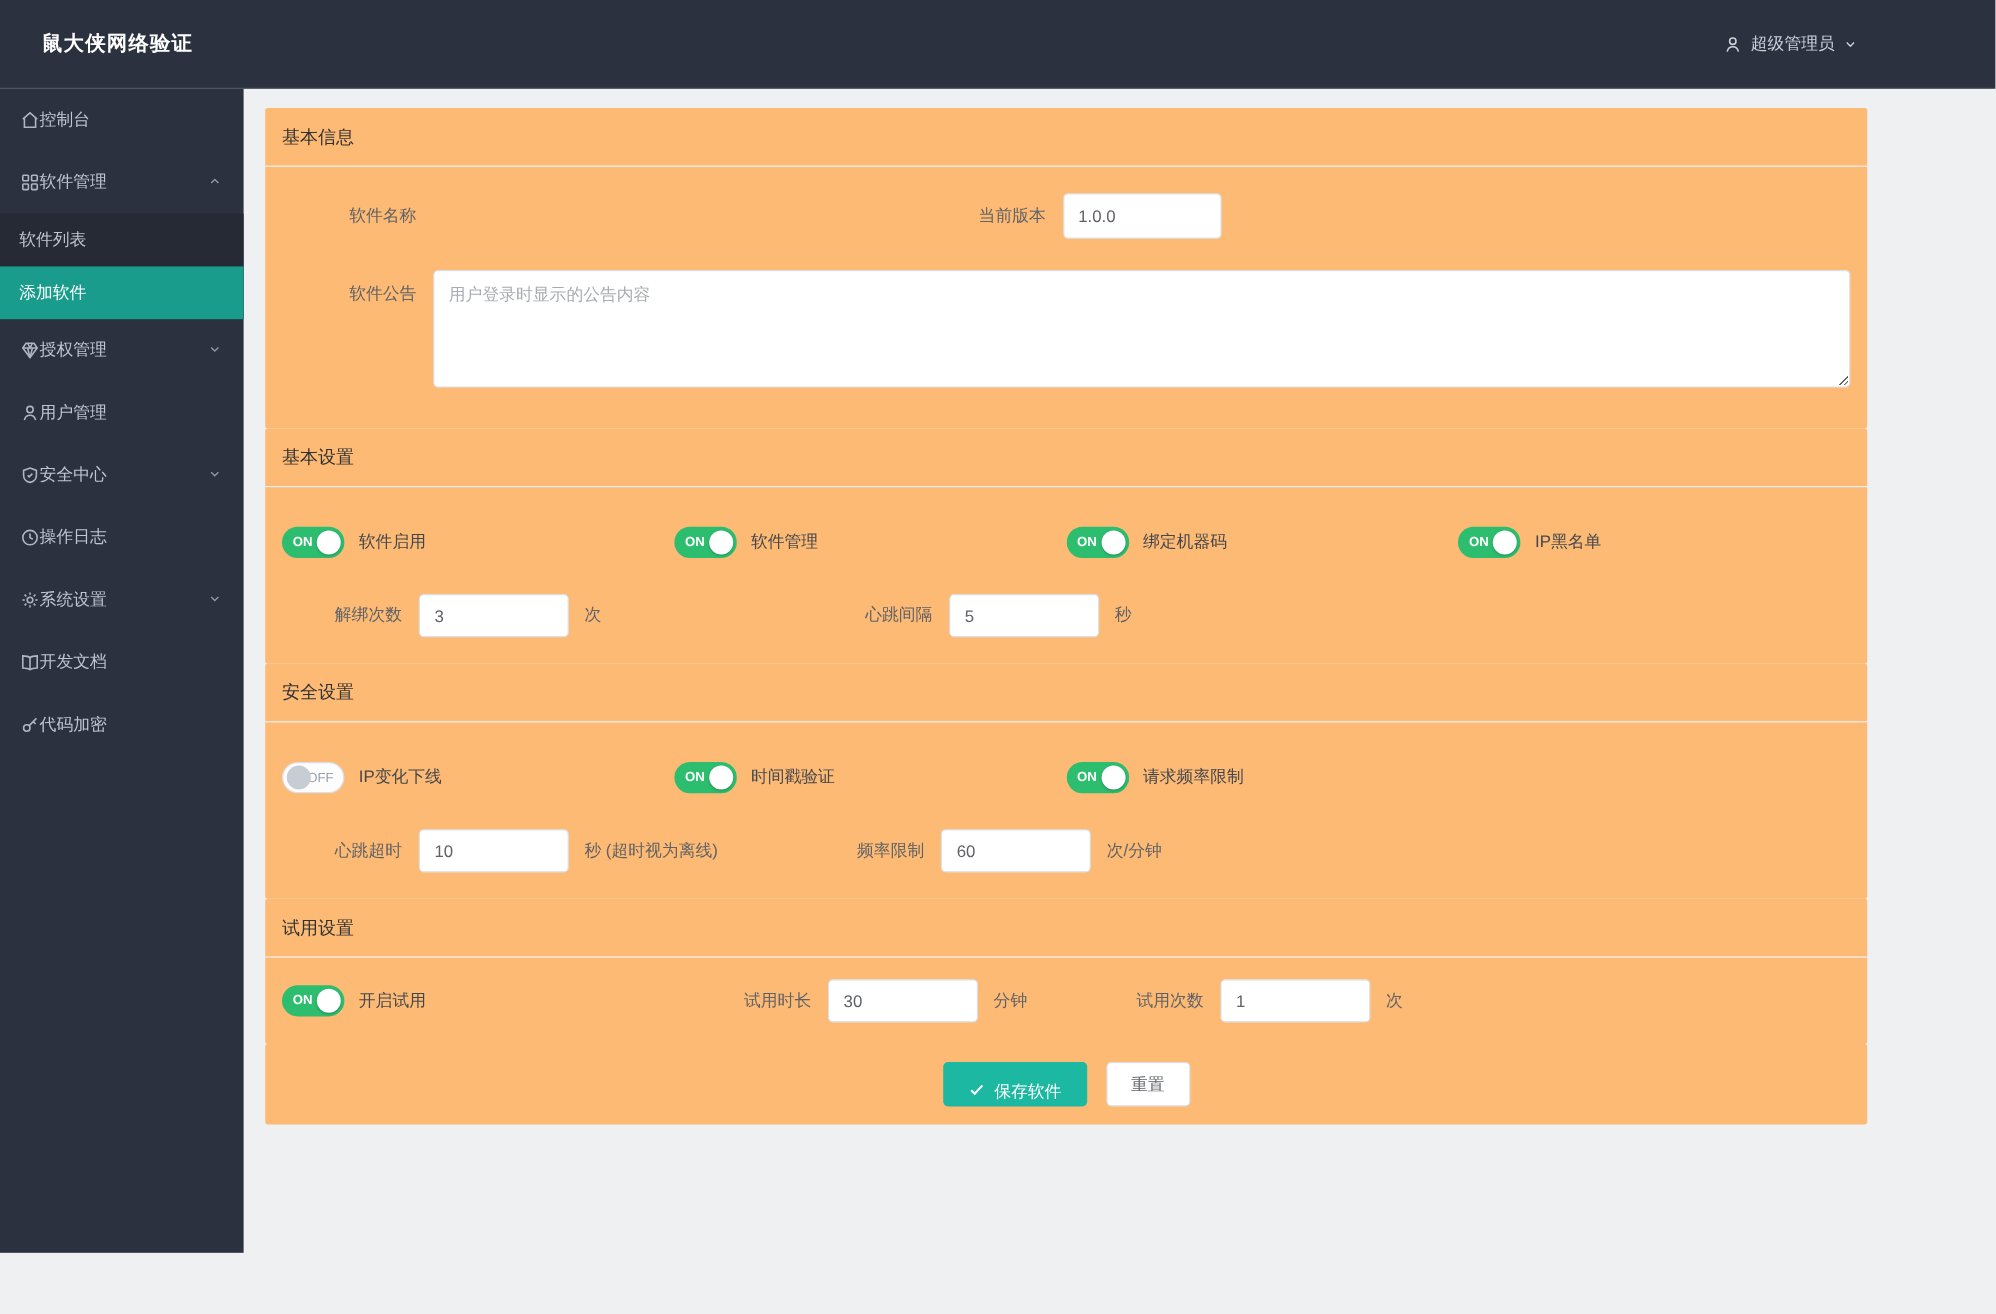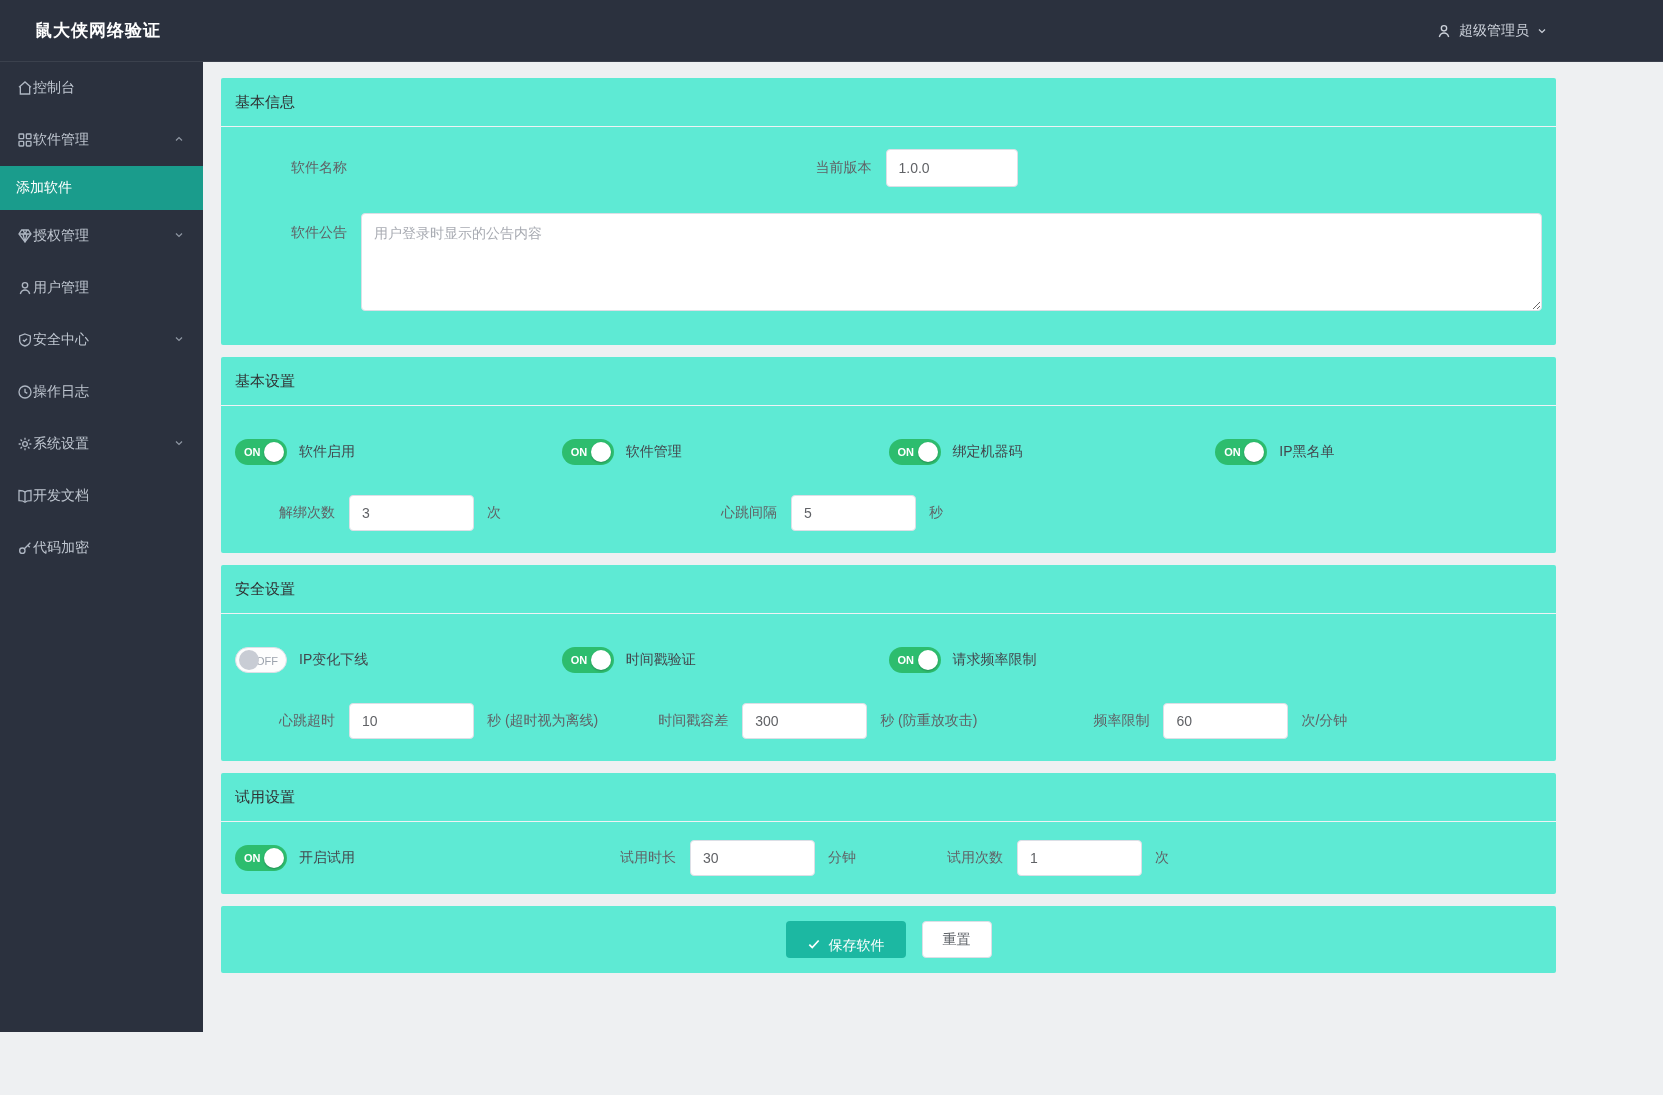--- a/index.html
+++ b/index.html
@@ -5,40 +5,40 @@
   * { box-sizing: border-box; }
   html,body { margin:0; padding:0; }
   body {
     width:1663px; height:1095px;
     background:#eef0f2;
     font-family:"Liberation Sans","DejaVu Sans",sans-serif;
     overflow:hidden;
   }
   
   .header {
-    height:62px; background:#2b313e;
+    height:74px; background:#2b313e;
     display:flex; align-items:center; justify-content:space-between;
     border-bottom:1px solid rgba(255,255,255,0.08);
   }
   .logo { width:203px; padding-left:35px; color:#ffffff; font-size:17px; font-weight:bold; letter-spacing:1px; }
   .user-chip { margin-right:115px; display:flex; align-items:center; gap:7px; color:#ccd1da; font-size:14px; cursor:pointer;justify-content:center; }
   .user-chip svg { display:block; }
 
   
   .layout { display:flex; height:970px; }
   .sidebar { width:203px; flex-shrink:0; background:#2b313e; color:#bfc6d0; }
   .menu-item { height:52px; display:flex; align-items:center; padding:0 18px 0 17px; font-size:14px; cursor:pointer; }
   .menu-item .chev { margin-left:auto; color:#8f97a3; }
   .mi-icon { display:flex; align-items:center; color:#aeb6c2; }
   .submenu { background:#252a35; }
   .submenu .menu-item { height:44px; padding-left:16px; }
   .submenu .menu-item.active { background:#1a9c8c; color:#ffffff; }
 
   .main { flex:1; padding:16px 0 0 18px; }
-  .card { width:1335px; background:#5eead4; border-radius:2px; margin-bottom:12px; }
+  .card { width:1335px; background:#fdba74; border-radius:2px; }
   .card-title { height:49px; display:flex; align-items:center; padding:0 14px; font-size:15px; color:#303133; border-bottom:1px solid #f0f2f5; }
 
   
   .f-label { text-align:right; color:#606266; font-size:14px; white-space:nowrap; }
   .input {
     height:38px; width:100%;
     border:1px solid #dcdfe6; border-radius:4px;
     padding:0 12px; font-size:14px; color:#606266;
     font-family:inherit; outline:none; background:#fff;
   }
@@ -132,20 +132,23 @@
       </span>
       <span>软件管理</span>
       <span class="chev">
         <svg width="12" height="12" viewBox="0 0 24 24" fill="none" stroke="currentColor" stroke-width="2.4">
             <path d="M6 15l6-6 6 6"></path>
           </svg>
       </span>
     </div>
 
     <div class="submenu">
+      <div class="menu-item">
+        <span>软件列表</span>
+      </div>
       <div class="menu-item active">
         <span>添加软件</span>
       </div>
     </div>
 
     <div class="menu-item">
       <span class="mi-icon">
         <svg width="16" height="16" viewBox="0 0 24 24" fill="none" stroke="currentColor" stroke-width="2">
             <path d="M7 3h10l4 6-9 12L3 9z"></path>
             <path d="M3 9h18M9 3l3 6 3-6M12 21L9 9M12 21l3-12"></path>
@@ -320,25 +323,20 @@
               </div>
             <span class="toggle-label">请求频率限制</span>
           </div>
           <div></div>
         </div>
         <div class="inline-row">
           <div class="fgroup">
             <div class="f-label">心跳超时</div>
             <input class="input" type="text" value="10" style="">
             <span class="suffix">秒 (超时视为离线)</span>
-          </div>
-          <div class="fgroup ml-s2">
-            <div class="f-label">时间戳容差</div>
-            <input class="input" type="text" value="300" style="">
-            <span class="suffix">秒 (防重放攻击)</span>
           </div>
           <div class="fgroup ml-s3">
             <div class="f-label">频率限制</div>
             <input class="input" type="text" value="60" style="">
             <span class="suffix">次/分钟</span>
           </div>
         </div>
       </div>
     </div>
 

